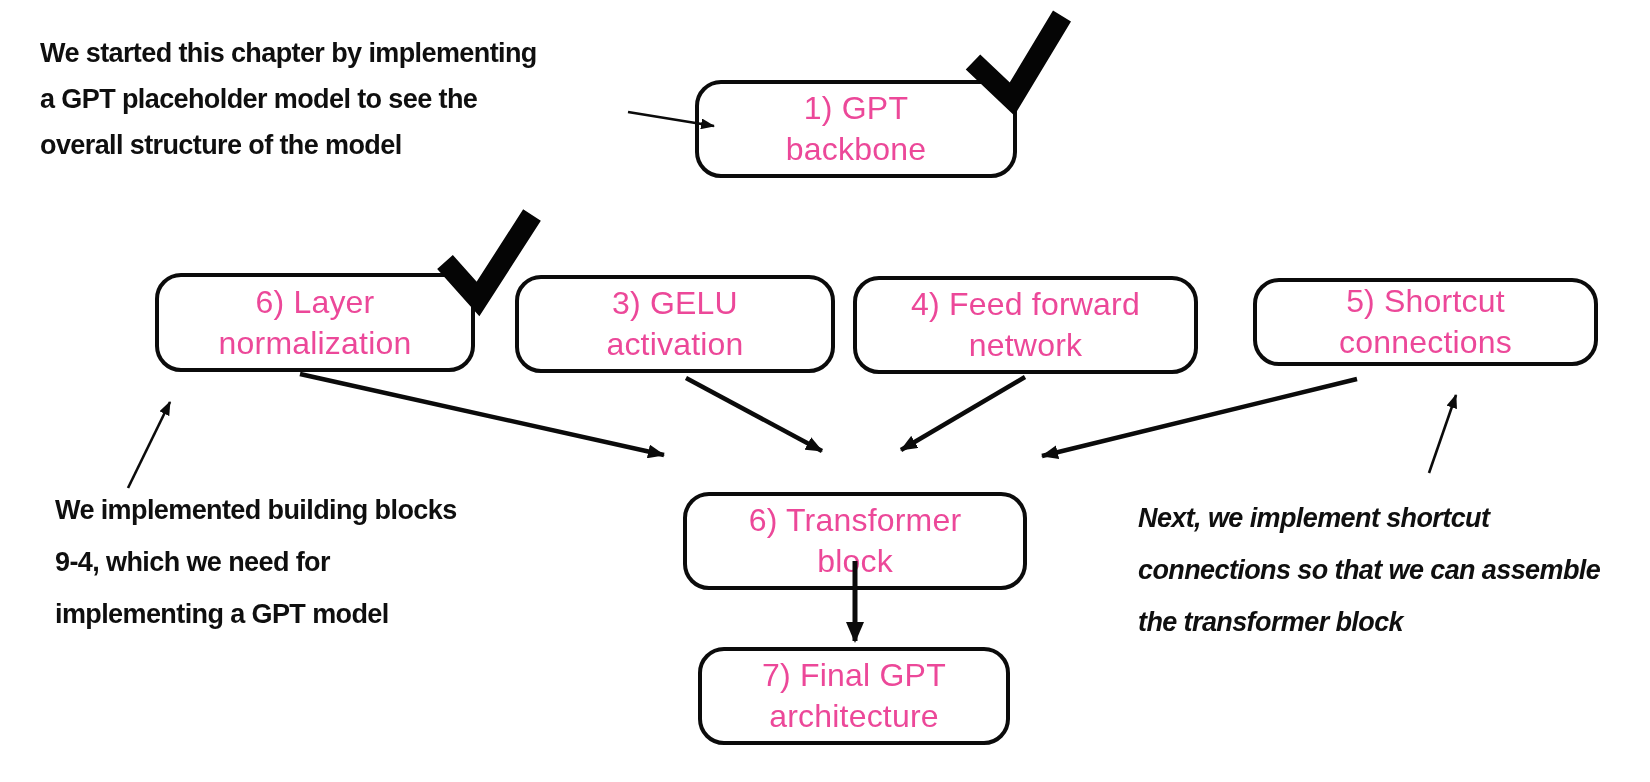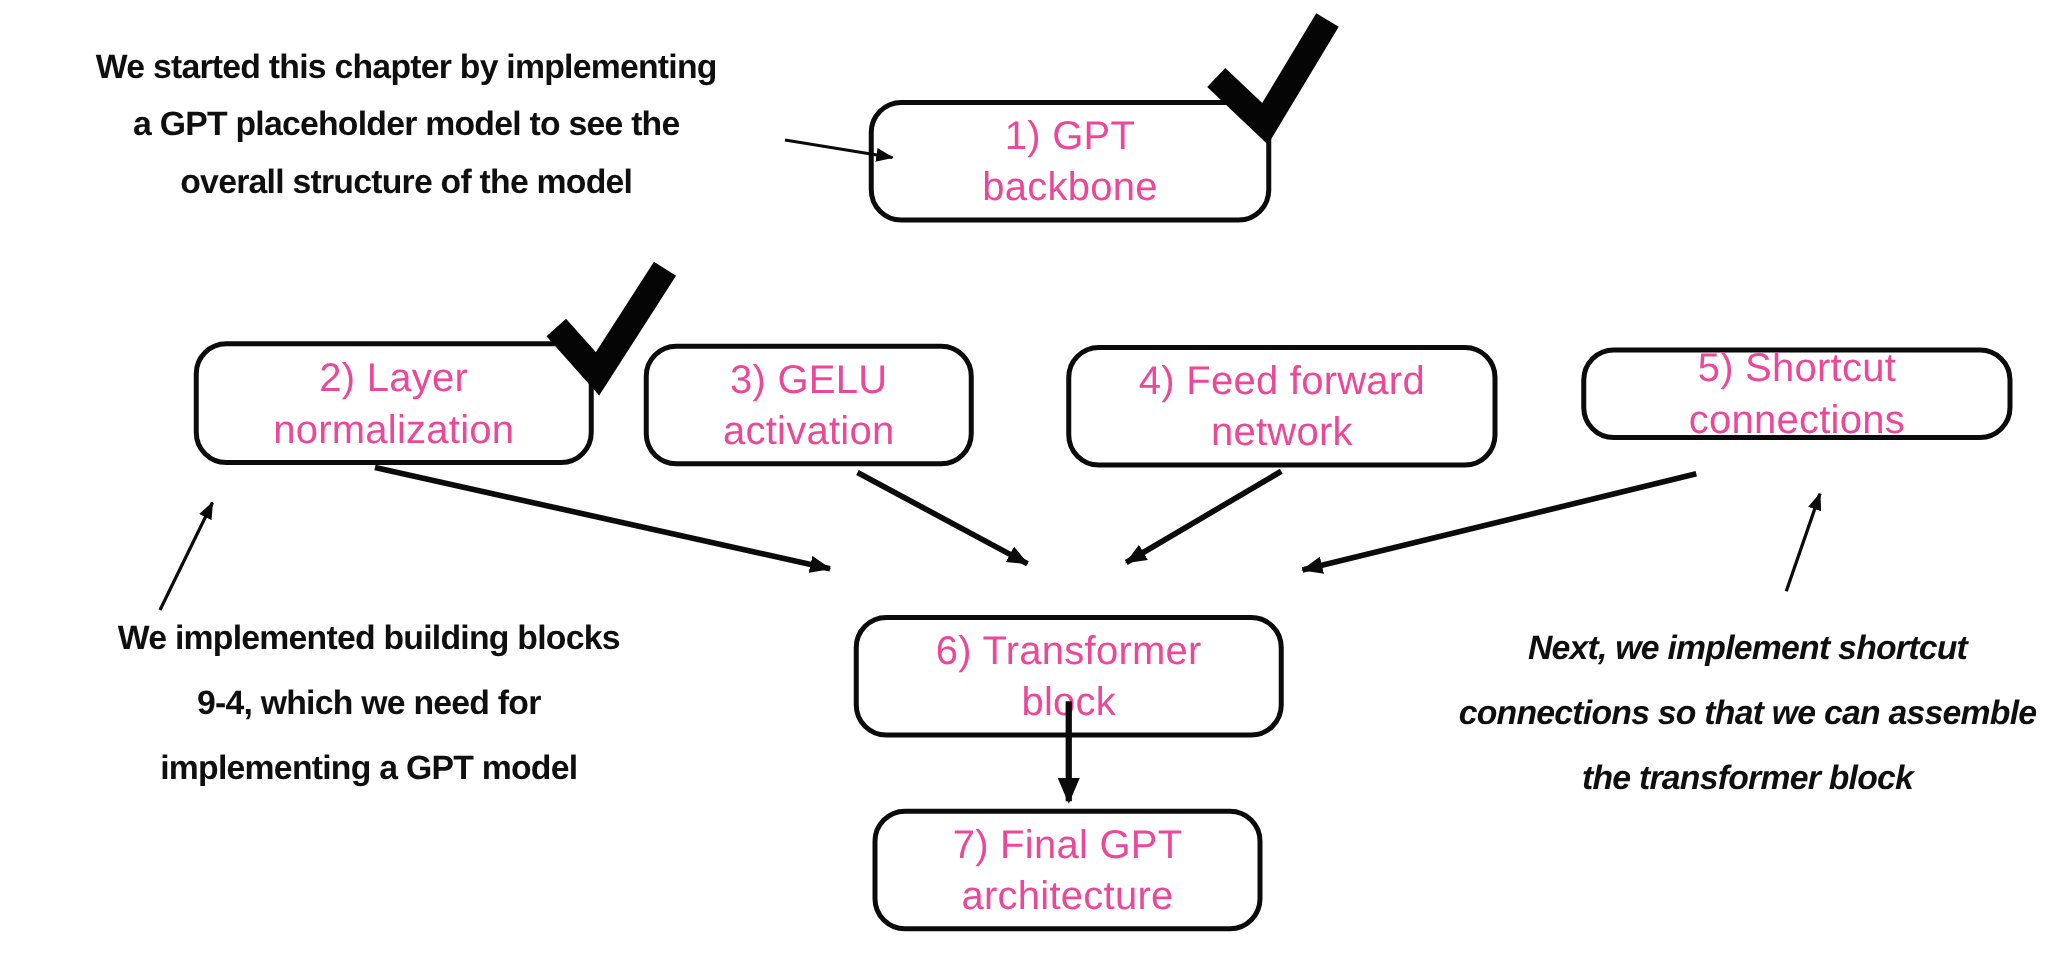--- a/index.html
+++ b/index.html
@@ -30,37 +30,37 @@
     white-space: pre-line;
     text-align: center;
     font-size: 32px;
     line-height: 41px;
     color: #ec4899;
     letter-spacing: 0.2px;
   }
   .annotation {
     position: absolute;
     white-space: pre-line;
-    text-align: center;
+    text-align: left;
     font-weight: 700;
     font-size: 27px;
     line-height: 52px;
     letter-spacing: -0.6px;
     color: #0f0f0f;
     z-index: 1;
   }
   #annotation-top-left { left: 40px; top: 30px; width: 570px; line-height: 46px; }
   #annotation-bottom-left { left: 55px; top: 484px; width: 480px; }
   #annotation-right { left: 1138px; top: 492px; width: 520px; font-style: italic; }
 
   #node1 { left: 695px;  top: 80px;  width: 322px; height: 98px; }
   #node2 { left: 155px;  top: 273px; width: 320px; height: 99px; }
-  #node3 { left: 515px;  top: 275px; width: 264px; height: 98px; }
+  #node3 { left: 515px;  top: 275px; width: 320px; height: 98px; }
   #node4 { left: 853px;  top: 276px; width: 345px; height: 98px; }
-  #node5 { left: 1253px; top: 278px; width: 345px; height: 74px; margin-left: 12px; }
+  #node5 { left: 1253px; top: 278px; width: 345px; height: 88px; }
   #node6 { left: 683px;  top: 460px; width: 344px; height: 98px; margin-top: 32px; }
   #node7 { left: 698px;  top: 647px; width: 312px; height: 98px; }
 
   #overlay {
     position: absolute;
     left: 0; top: 0;
     width: 1650px;
     height: 782px;
     z-index: 2;
     pointer-events: none;
@@ -81,21 +81,21 @@
 
   <div class="annotation" id="annotation-right">Next, we implement shortcut
 connections so that we can assemble
 the transformer block</div>
 
   <div class="node" id="node1">
     <span class="node-label">1) GPT
 backbone</span>
   </div>
   <div class="node" id="node2">
-    <span class="node-label">2) Layer
+    <span class="node-label">6) Layer
 normalization</span>
   </div>
   <div class="node" id="node3">
     <span class="node-label">3) GELU
 activation</span>
   </div>
   <div class="node" id="node4">
     <span class="node-label">4) Feed forward
 network</span>
   </div>

